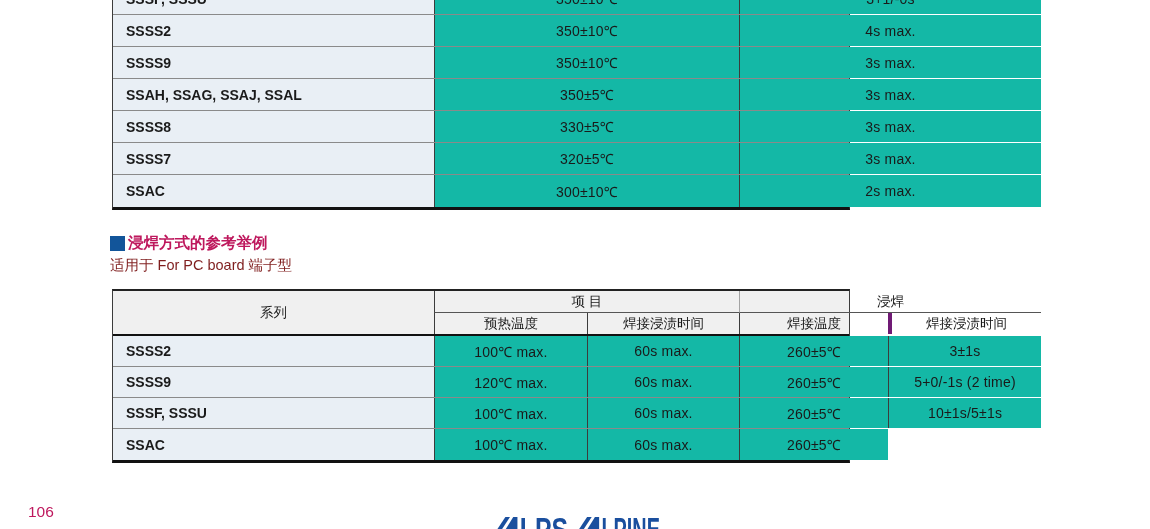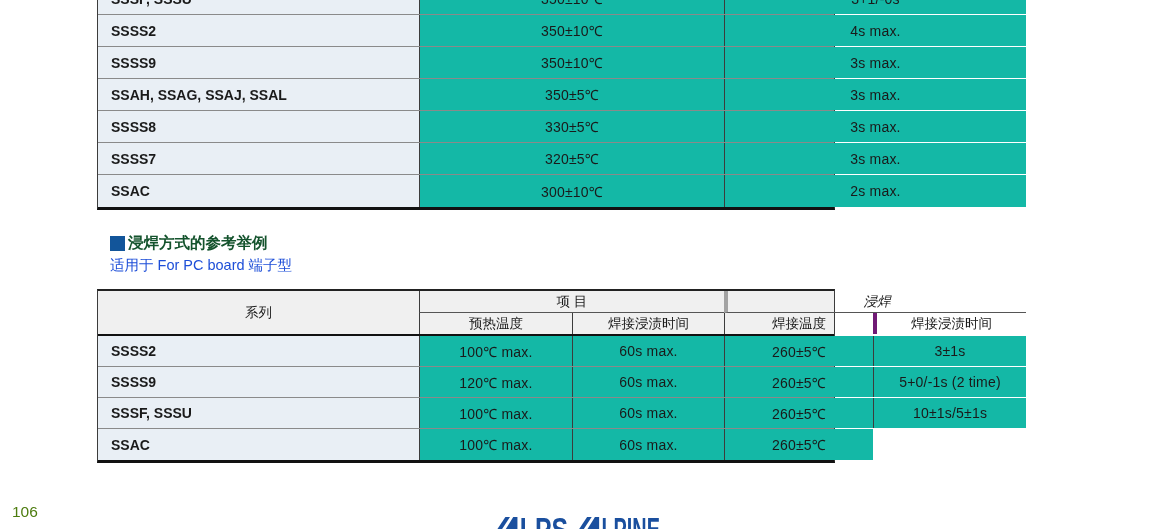--- a/index.html
+++ b/index.html
@@ -6,21 +6,21 @@
   html, body { width: 1150px; height: 529px; }
   body {
     position: relative;
     background: #ffffff;
     font-family: "Liberation Sans", sans-serif;
     color: #1a1a1a;
     overflow: hidden;
   }
 
   
-  .tbl { position: absolute; left: 97px; width: 738px; background: #fff; }
+  .tbl { position: absolute; left: 112px; width: 738px; background: #fff; }
 
   
   .t1 {
     top: 0;
     border-left: 1px solid #3c3c3c;
     border-right: 1px solid #3c3c3c;
     border-bottom: 3px solid #111;
   }
   .t1 .row {
     display: grid;
@@ -51,31 +51,31 @@
     line-height: 33px;
     margin-top: -17px;
     white-space: nowrap;
   }
   .row.partial .c-val .inner { text-align: center; }
 
   
   .sec-head {
     position: absolute; left: 110px; top: 233px;
     display: flex; align-items: center;
-    font-size: 15.5px; font-weight: bold; color: #14532d;
+    font-size: 15.5px; font-weight: bold; color: #be185d;
   }
   .sec-head .marker {
     width: 15px; height: 15px;
     background: #12559a;
     margin-right: 3px;
     flex: 0 0 auto;
   }
   .sec-sub {
     position: absolute; left: 110px; top: 256px;
-    font-size: 14.5px; color: #1d4ed8;
+    font-size: 14.5px; color: #7f1d1d;
   }
 
   
   .t2 {
     top: 289px;
     border-left: 1px solid #3c3c3c;
     border-right: 1px solid #3c3c3c;
     border-top: 2px solid #222;
     border-bottom: 3px solid #111;
   }
@@ -83,37 +83,37 @@
     display: grid;
     grid-template-columns: 321px 153px 152px 149px 153px;
     grid-template-rows: 22px 21px;
     background: #f0f0f0;
     border-bottom: 2px solid #111;
     font-size: 13.5px;
   }
   .t2-head .hc { display: flex; align-items: center; justify-content: center; }
   .h-series { grid-row: 1 / 3; grid-column: 1; }
   .h-group-item { grid-row: 1; grid-column: 2 / 4; border-left: 1px solid #3c3c3c; border-bottom: 1px solid #555; }
-  .h-group-dip  { grid-row: 1; grid-column: 4 / 6; border-left: 4px solid #a3a3a3; border-bottom: 1px solid #555; font-style: italic; }
+  .h-group-dip  { grid-row: 1; grid-column: 4 / 6; border-left: 1px solid #a3a3a3; border-bottom: 1px solid #555; }
   .h-sub1 { grid-row: 2; grid-column: 2; border-left: 1px solid #3c3c3c; }
   .h-sub2 { grid-row: 2; grid-column: 3; border-left: 1px solid #3c3c3c; }
   .h-sub3 { grid-row: 2; grid-column: 4; border-left: 1px solid #3c3c3c; }
   .h-sub4 { grid-row: 2; grid-column: 5; border-left: 4px solid #701a75; }
   .t2 .row {
     display: grid;
     grid-template-columns: 321px 153px 152px 149px 153px;
     height: 31px;
     border-bottom: 1px solid #8a8a8a;
   }
   .t2 .row:last-child { border-bottom: none; }
 
   
   .page-num {
-    position: absolute; left: 12px; top: 503px;
-    font-size: 15.5px; color: #4d7c0f;
+    position: absolute; left: 28px; top: 503px;
+    font-size: 15.5px; color: #be185d;
   }
   .logo { position: absolute; left: 489px; top: 516px; }
 </style>
 </head>
 <body>
 
 <div class="tbl t1">
   <div class="row partial">
     <div class="cell c-series">
         <span class="inner">SSSF, SSSU</span>

